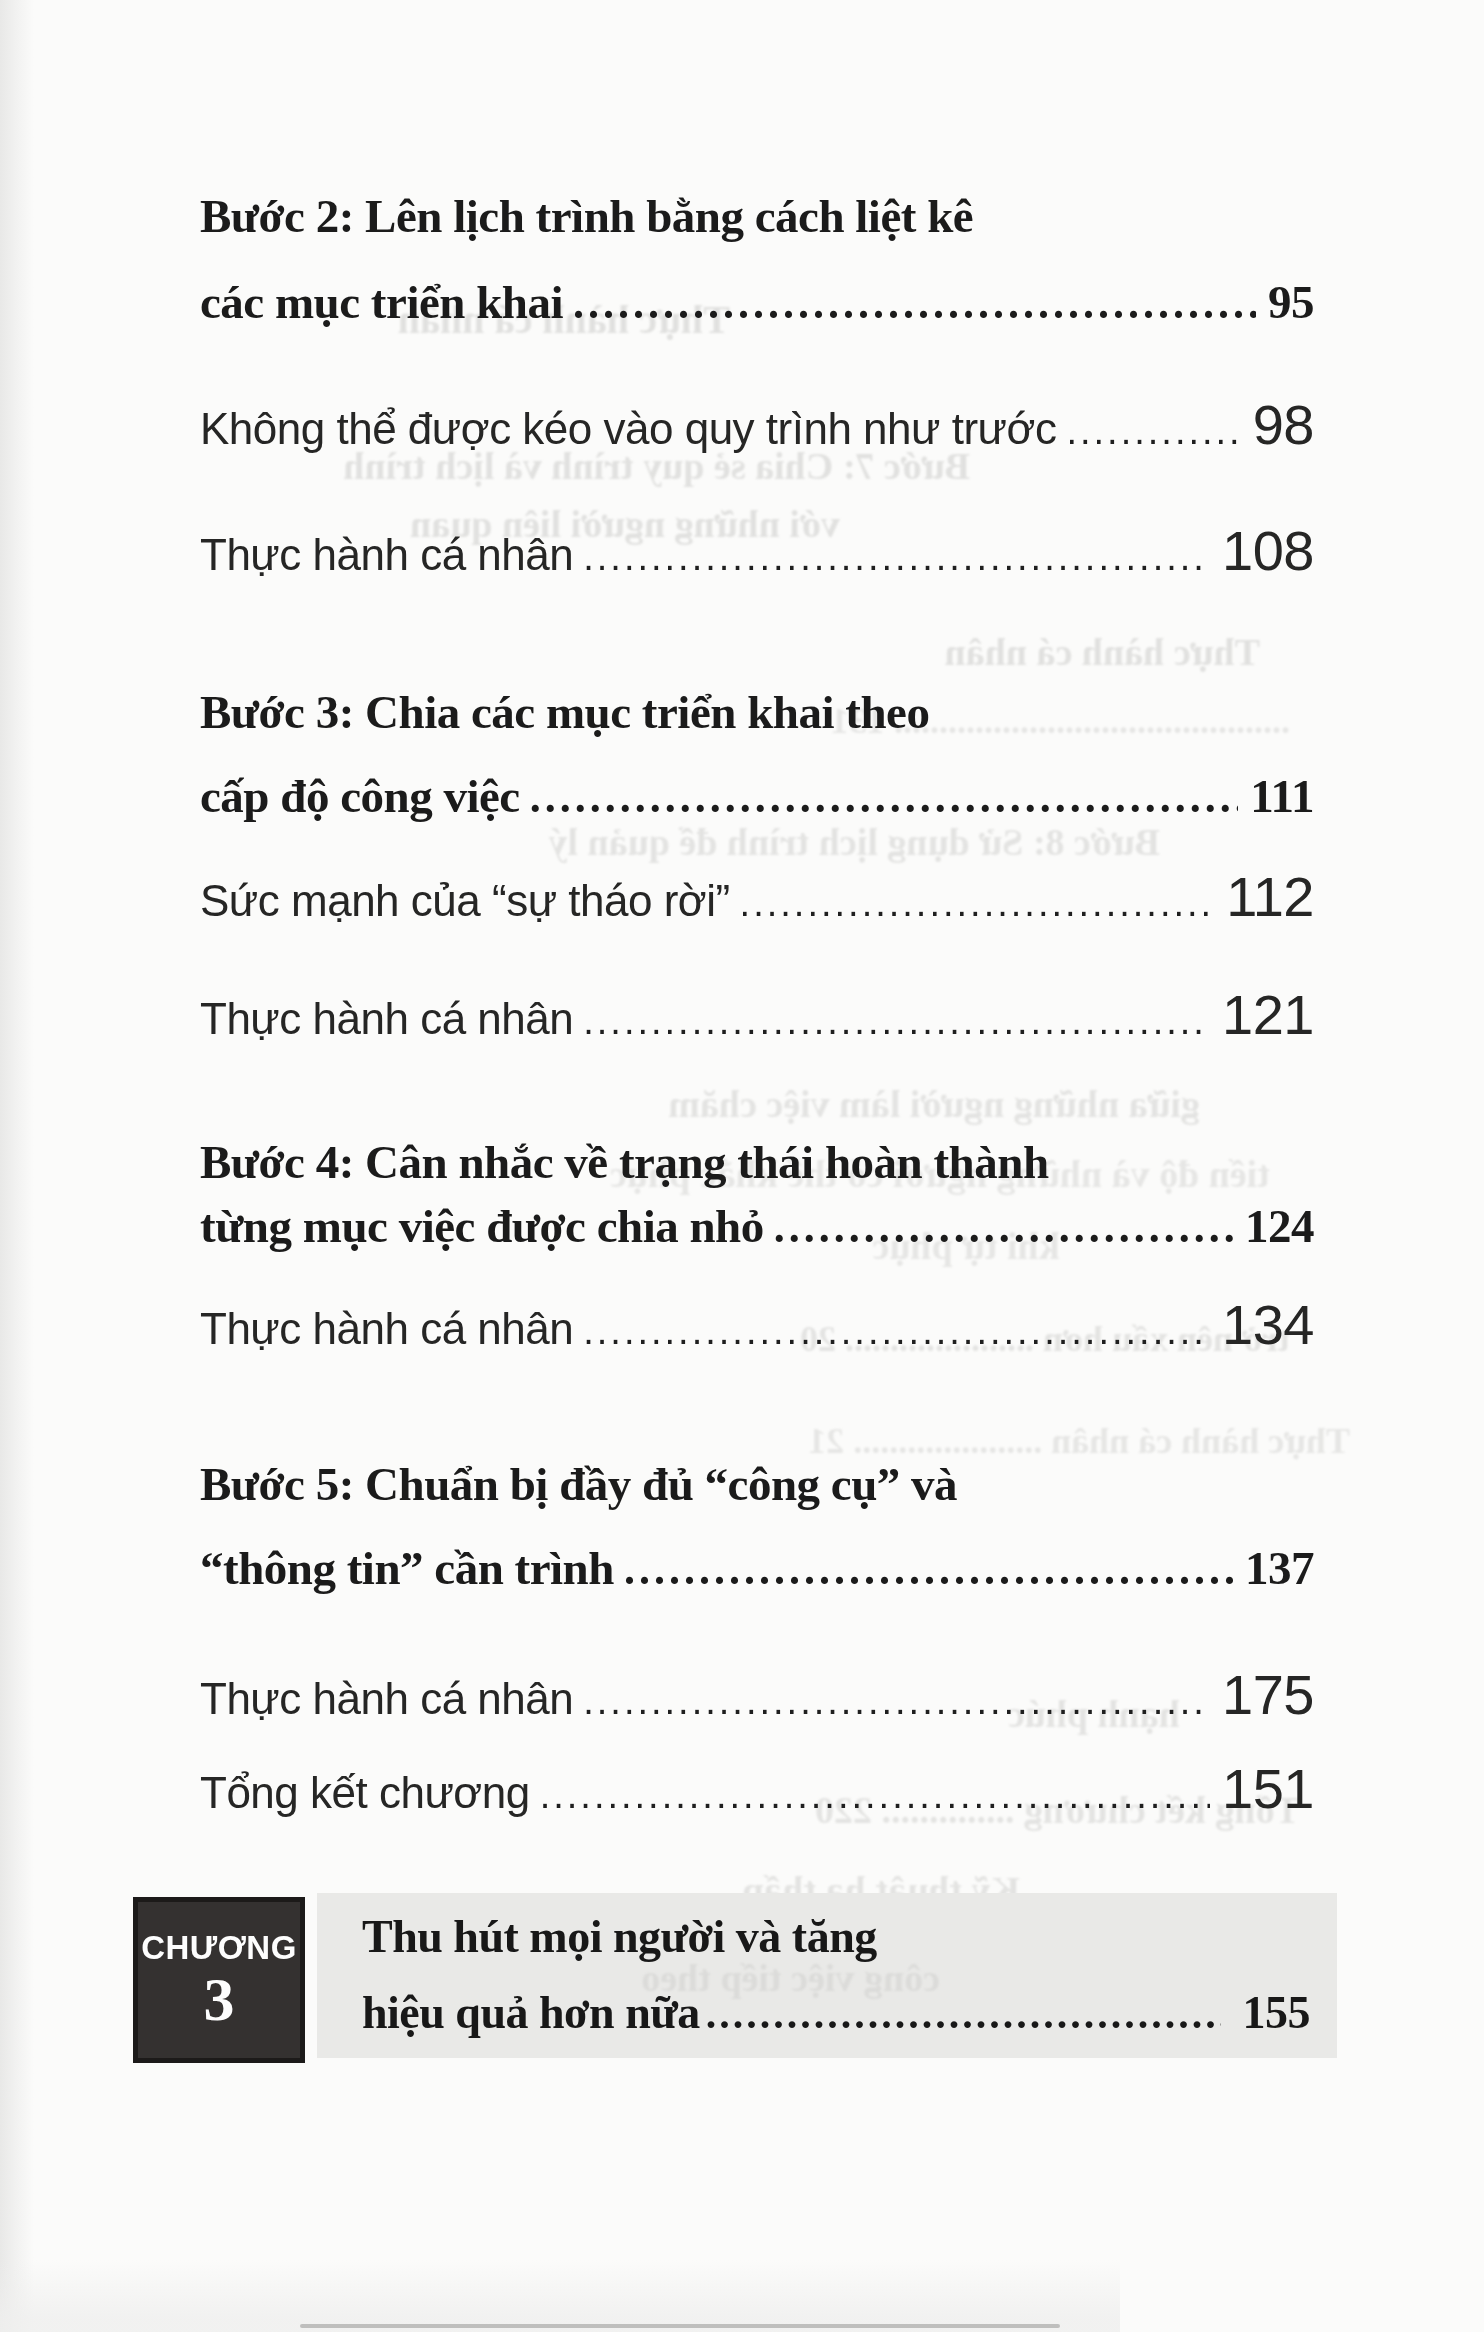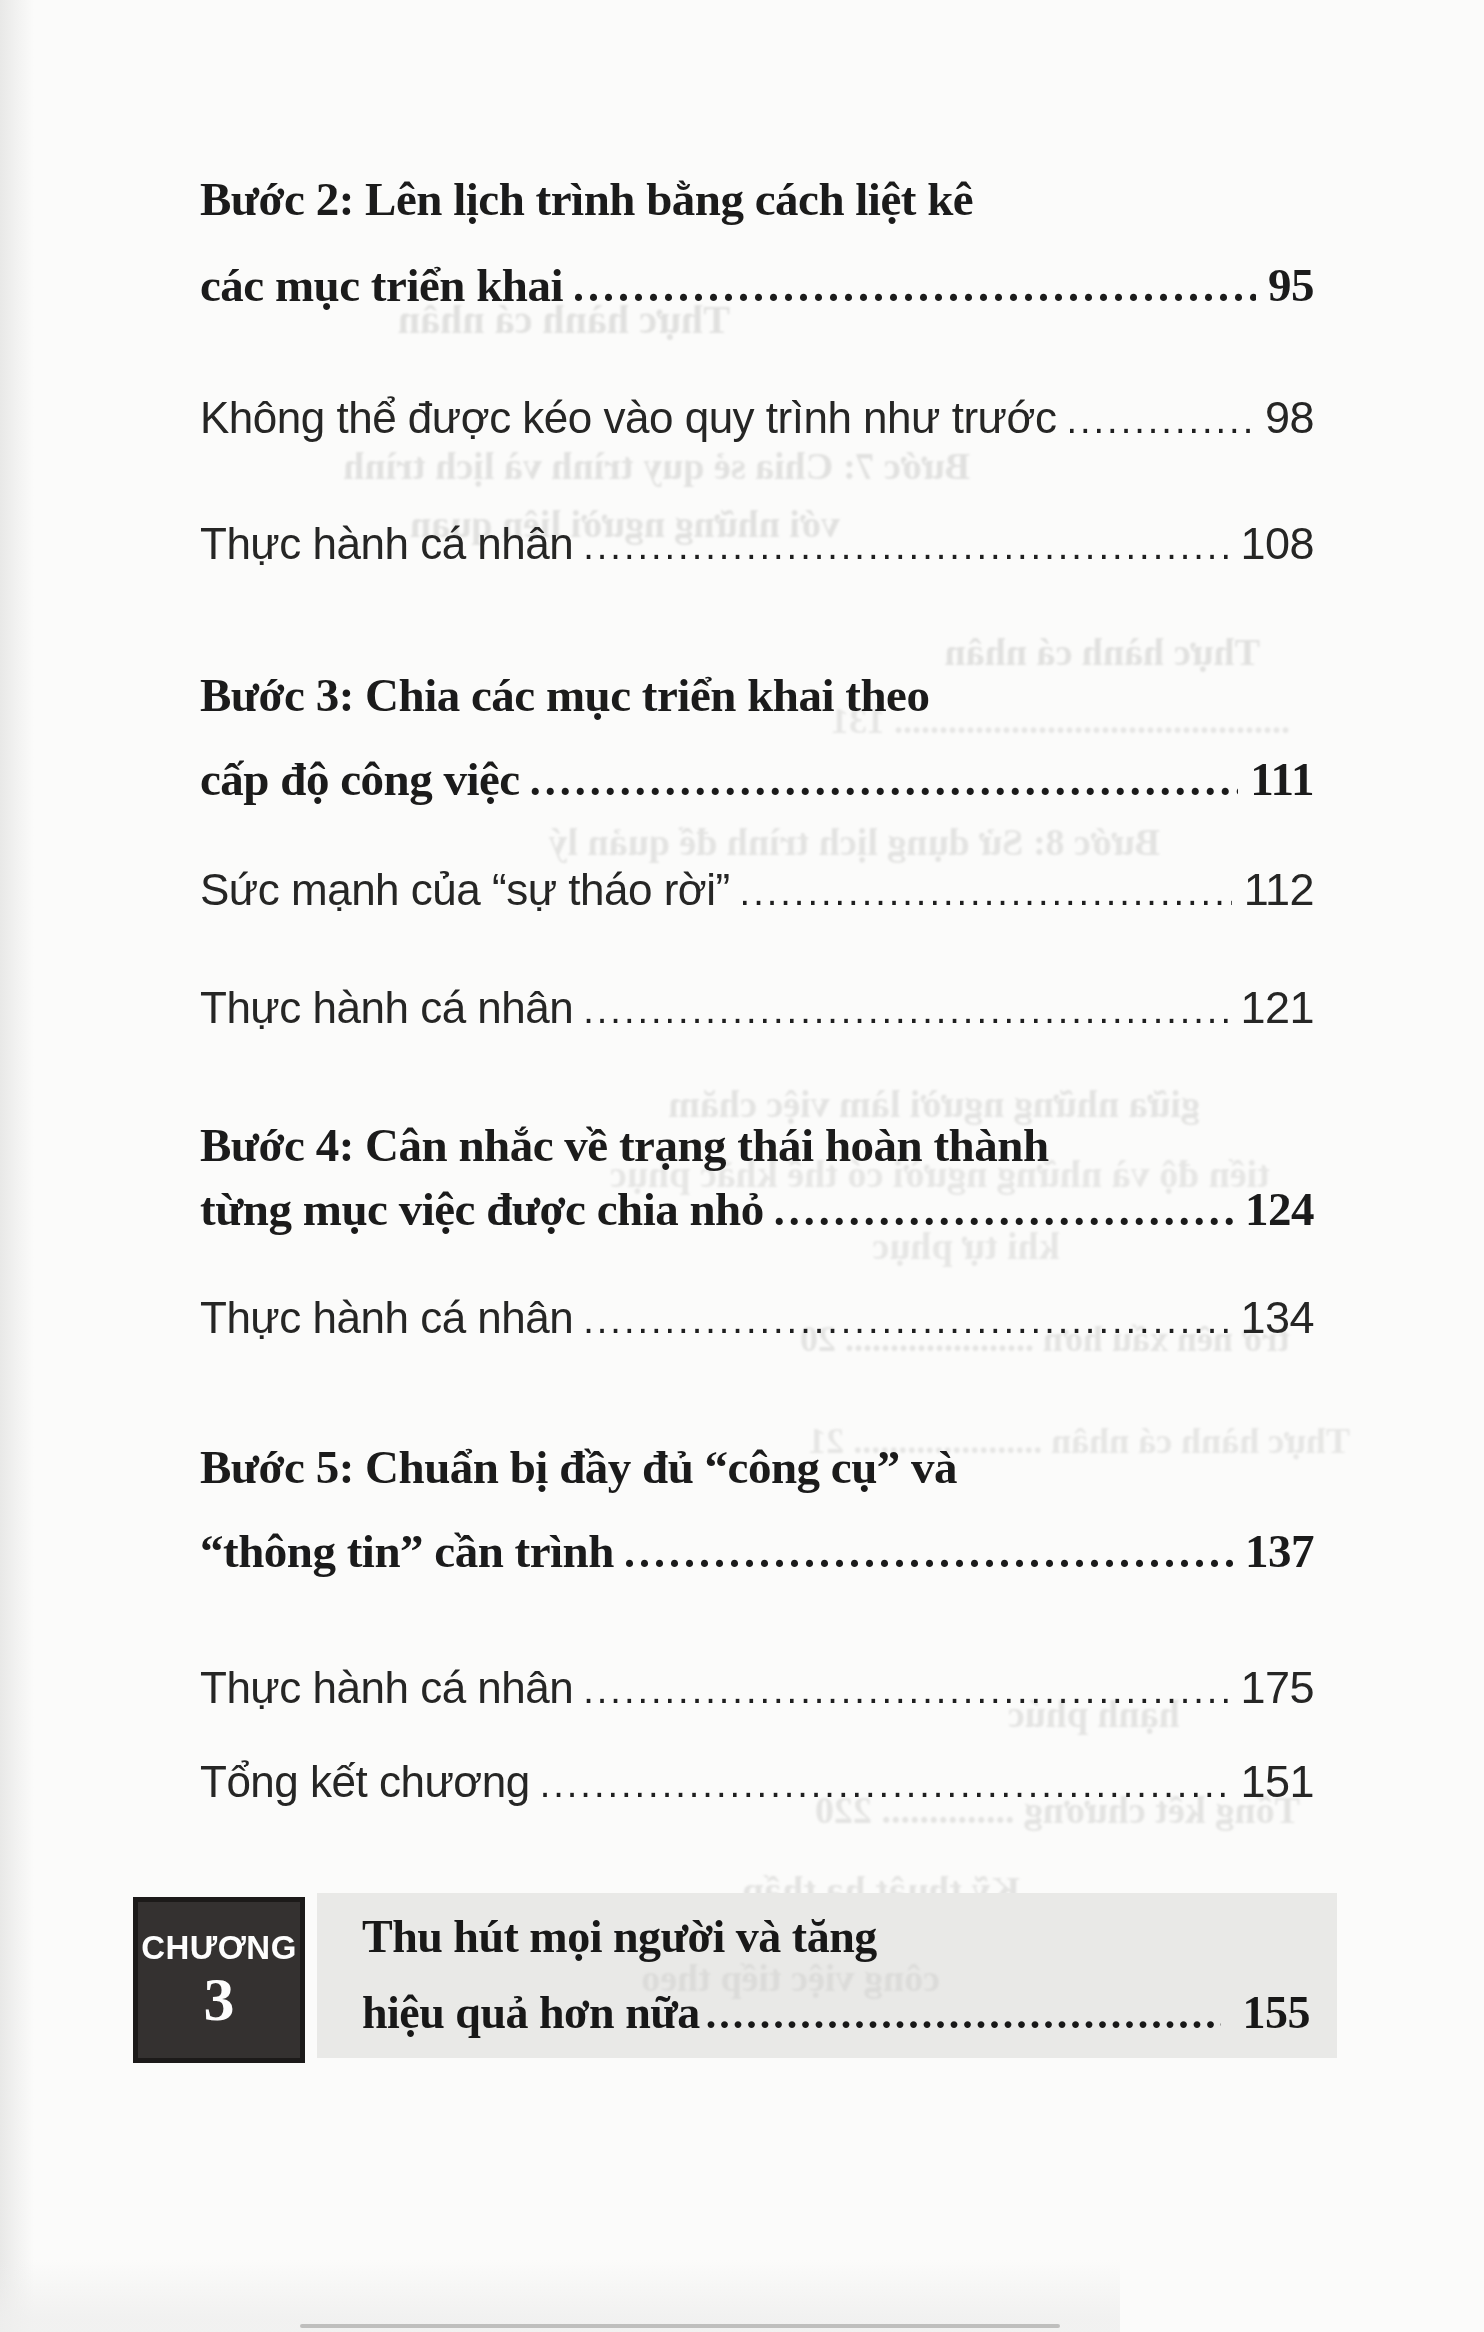--- a/index.html
+++ b/index.html
@@ -51,29 +51,29 @@
     display:flex;align-items:baseline;white-space:nowrap;
   }
   .toc-row .label{flex:0 0 auto;}
   .toc-row .dots{
     flex:1 1 auto;overflow:hidden;margin:0 4px 0 10px;
     white-space:nowrap;text-align:left;
   }
   .toc-row .num{flex:0 0 auto;margin-left:8px;}
   .b{ 
     font-family:"Liberation Serif",serif;font-weight:700;
-    font-size:47px;color:#1b1b1b;letter-spacing:-0.5px;
+    font-size:47px;color:#1b1b1b;letter-spacing:-0.5px;margin-top:17px;
   }
   .b .dots{font-size:44px;letter-spacing:4px;}
   .r{ 
     font-family:"Liberation Sans",sans-serif;font-weight:400;
     font-size:44px;color:#262625;letter-spacing:-0.5px;
   }
   .r .dots{font-size:38px;letter-spacing:3px;color:#1f1f1f;}
-  .r .num{font-size:45px;}
+  .r .num{font-size:56px;}
   .r1{top:172px;}  .r2{top:258px;}  .r3{top:392px;}  .r4{top:518px;}
   .r5{top:668px;}  .r6{top:752px;}  .r7{top:864px;}  .r8{top:982px;}
   .r9{top:1118px;} .r10{top:1182px;}.r11{top:1292px;}
   .r12{top:1440px;}.r13{top:1524px;}.r14{top:1662px;}.r15{top:1756px;}
   
   .chapter-box{
     position:absolute;left:133px;top:1897px;width:172px;height:166px;
     background:#343130;border:5px solid #1c1a19;box-sizing:border-box;
     display:flex;flex-direction:column;align-items:center;justify-content:center;
     z-index:2;

